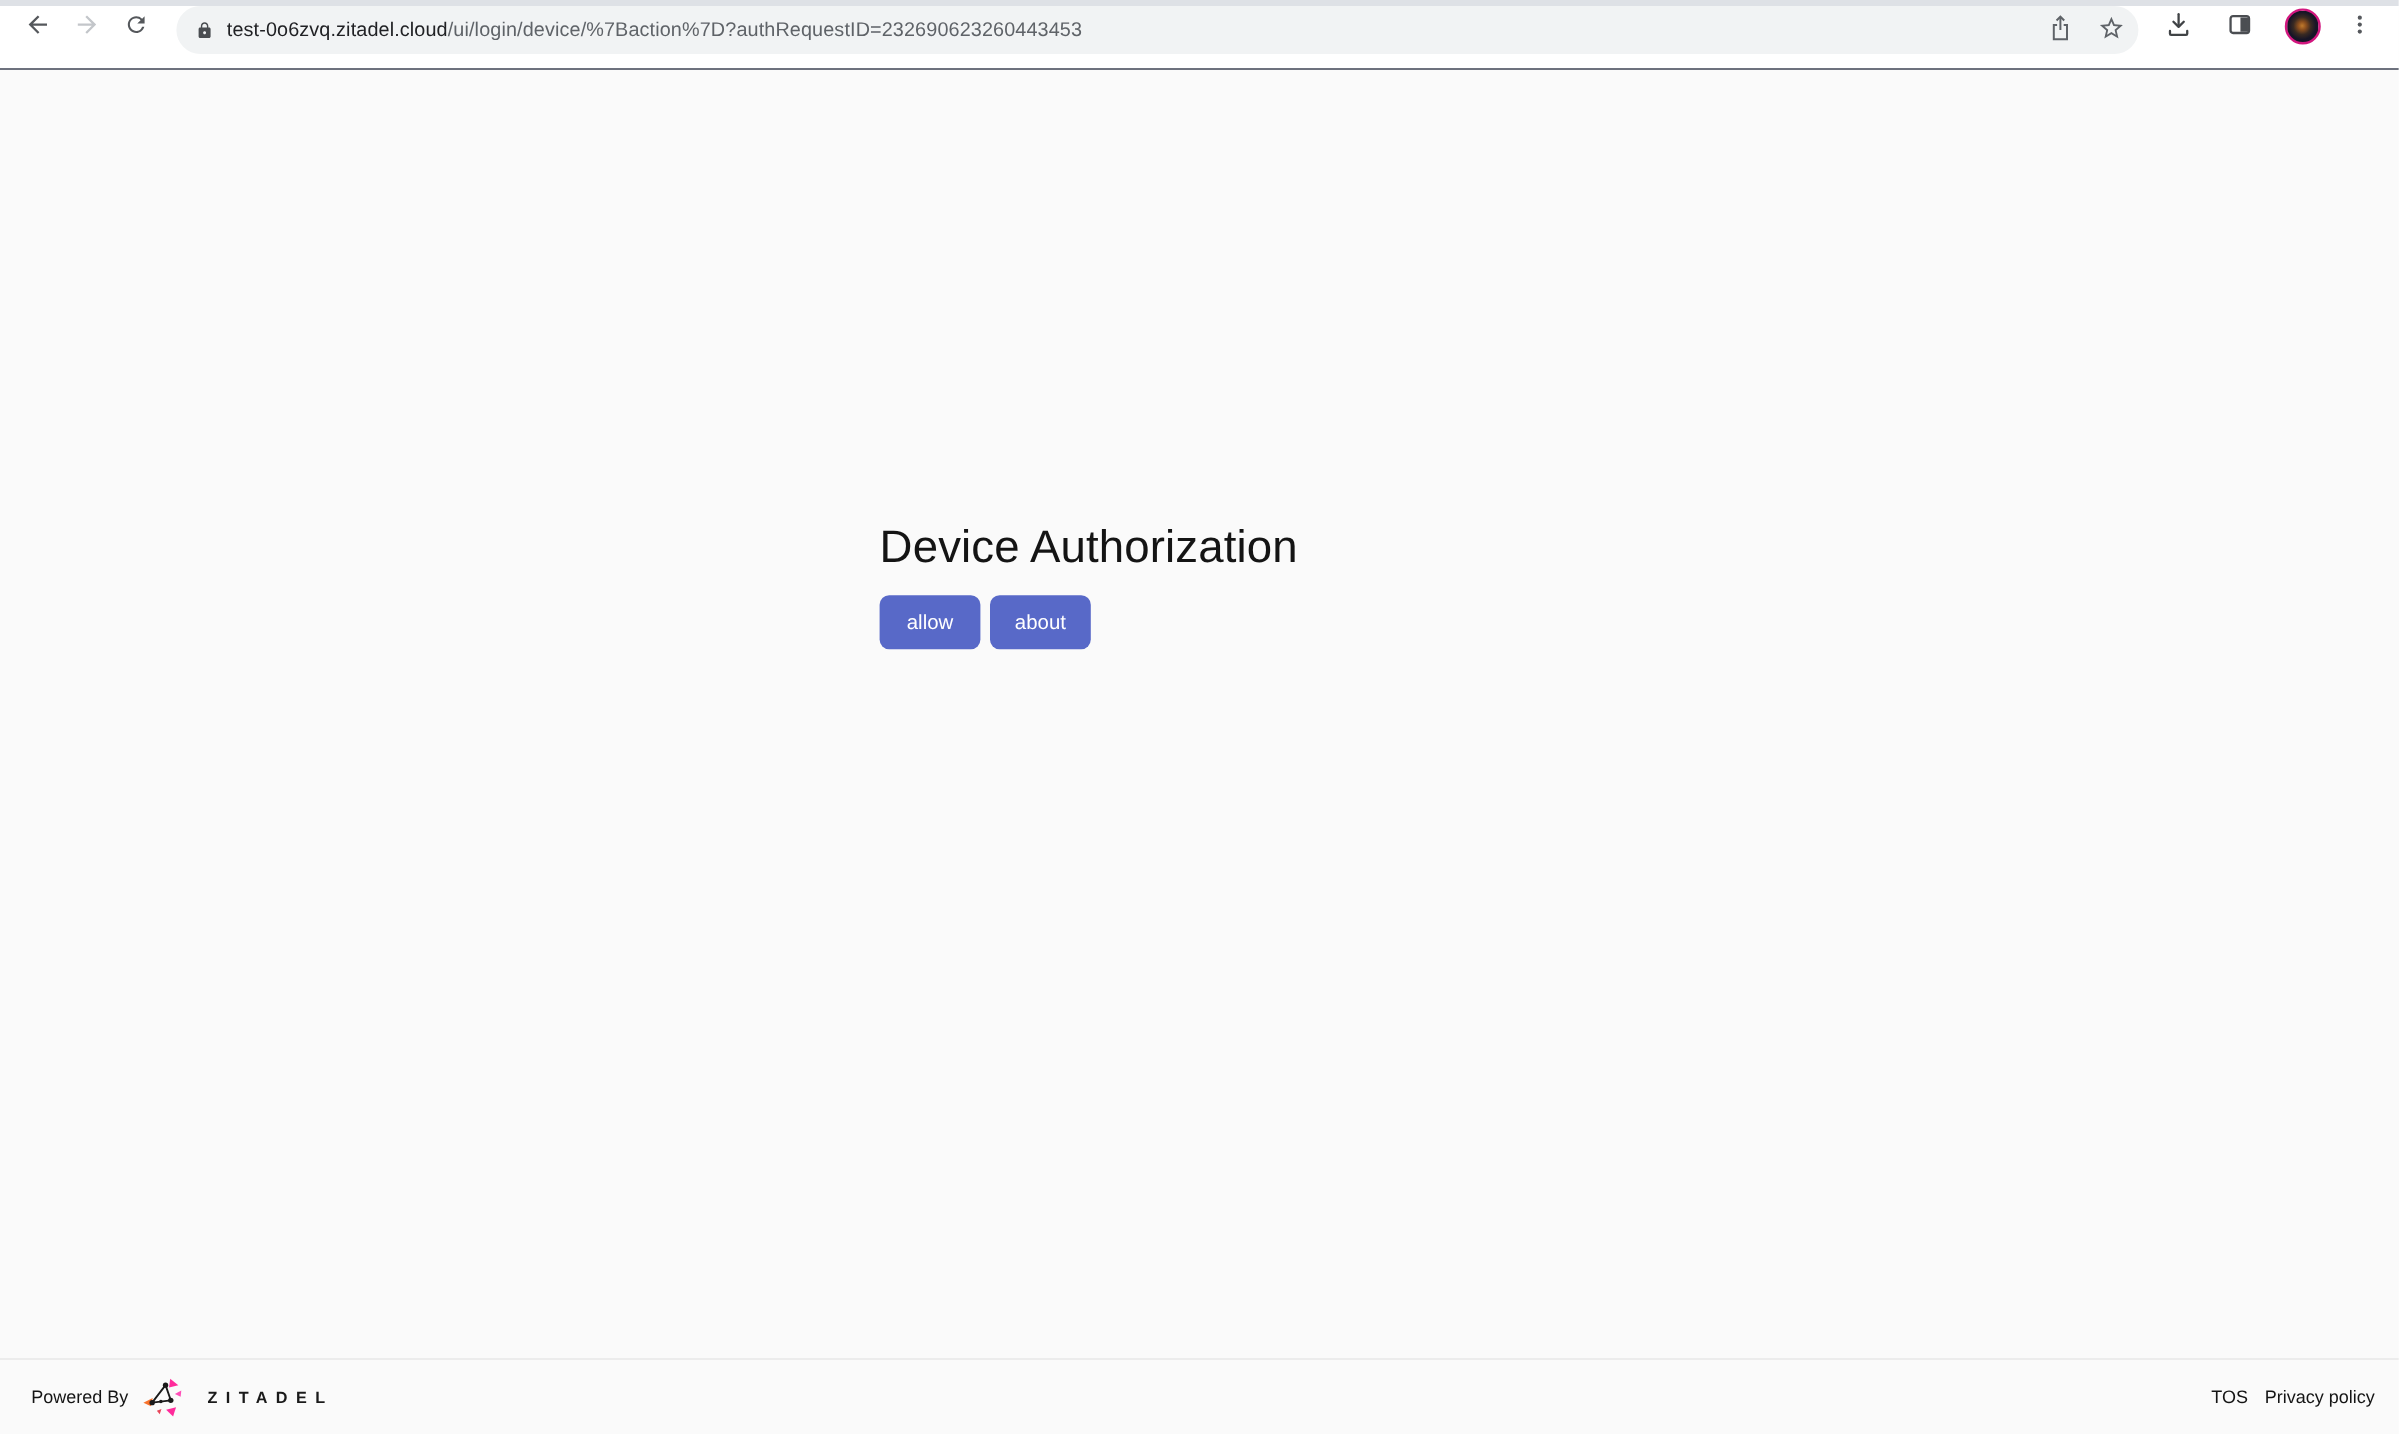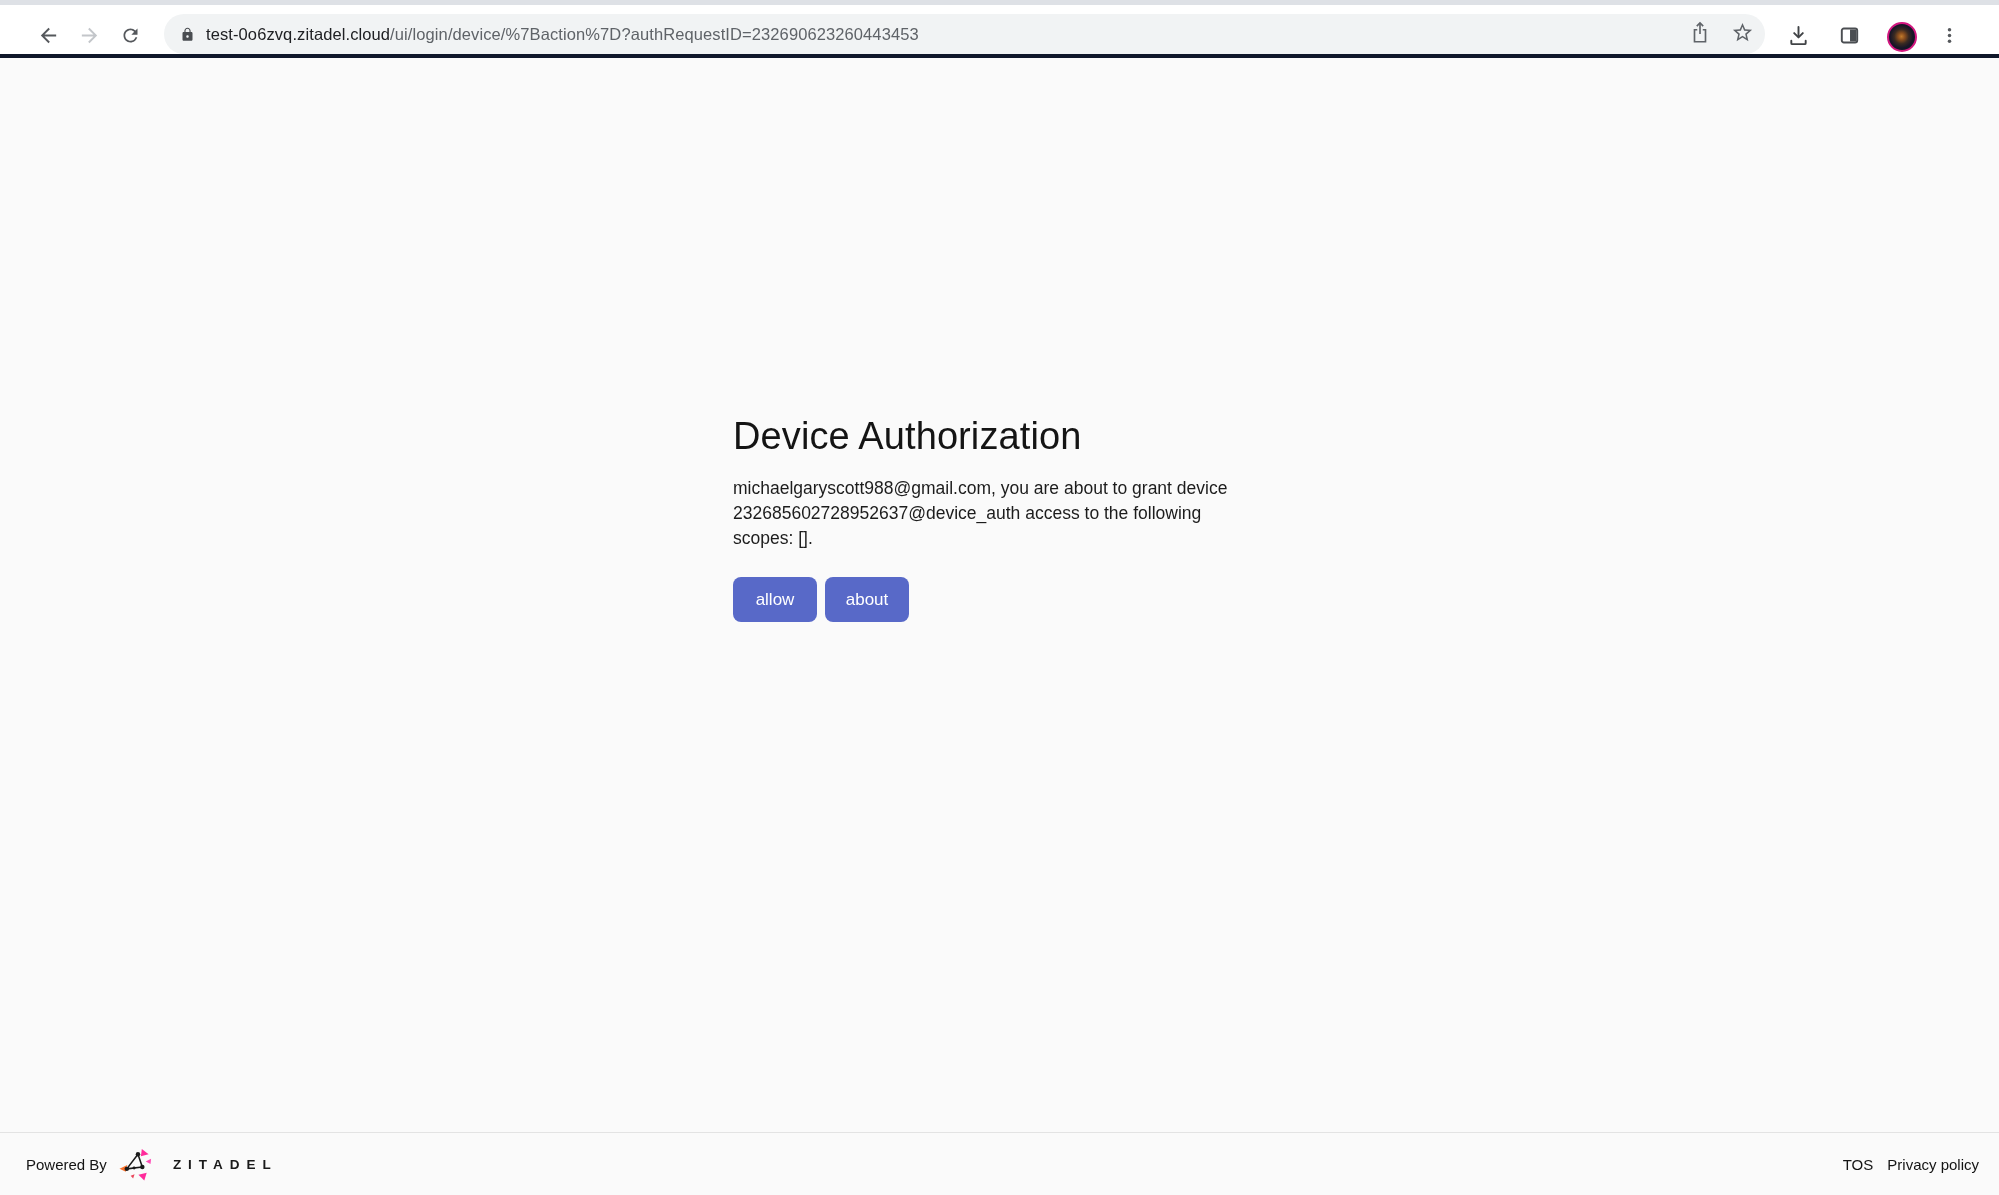--- a/index.html
+++ b/index.html
@@ -12,24 +12,24 @@
     height: 1195px;
     background: #fafafa;
     overflow: hidden;
   }
 
   
   .window-strip { height: 5px; background: #dee1e6; }
   .toolbar {
     height: 53px;
     background: #ffffff;
-    border-bottom: 4px solid #0f172a;
+    border-bottom: 1px solid #0f172a;
     display: flex;
-    align-items: flex-end;
-    padding: 0 31px;
+    align-items: flex-start;
+    padding: 0 14px;
   }
   .nav-btn {
     width: 34px; height: 34px;
     border: none; background: transparent;
     display: flex; align-items: center; justify-content: center;
     margin-right: 7px;
     padding: 0;
     cursor: pointer;
     border-radius: 50%;
     flex: 0 0 auto;
@@ -77,21 +77,21 @@
 
   
   .page {
     position: absolute;
     top: 59px; left: 0; right: 0; bottom: 0;
     background: #fafafa;
   }
   .content {
     position: absolute;
     left: 733px;
-    top: 356px; 
+    top: 376px; 
     width: 545px;
   }
   .content h1 {
     margin: 0 0 18px 0;
     font-size: 38px;
     font-weight: 400;
     color: #141414;
     letter-spacing: 0.1px;
   }
   .content p {
@@ -238,23 +238,20 @@
             </svg>
         </span>
       </button>
     </div>
   </div>
 
   <div class="page">
 
     <main class="content">
       <h1>Device Authorization</h1>
-      <p>michaelgaryscott988@gmail.com, you are about to grant device
-232685602728952637@device_auth access to the following
-scopes: [].</p>
       <div class="btn-row">
         <button class="action-btn">allow</button>
         <button class="action-btn">about</button>
       </div>
     </main>
 
     <footer class="footer">
       <div class="footer-left">
         <span class="powered-by">Powered By</span>
         <span class="logo-mark">

